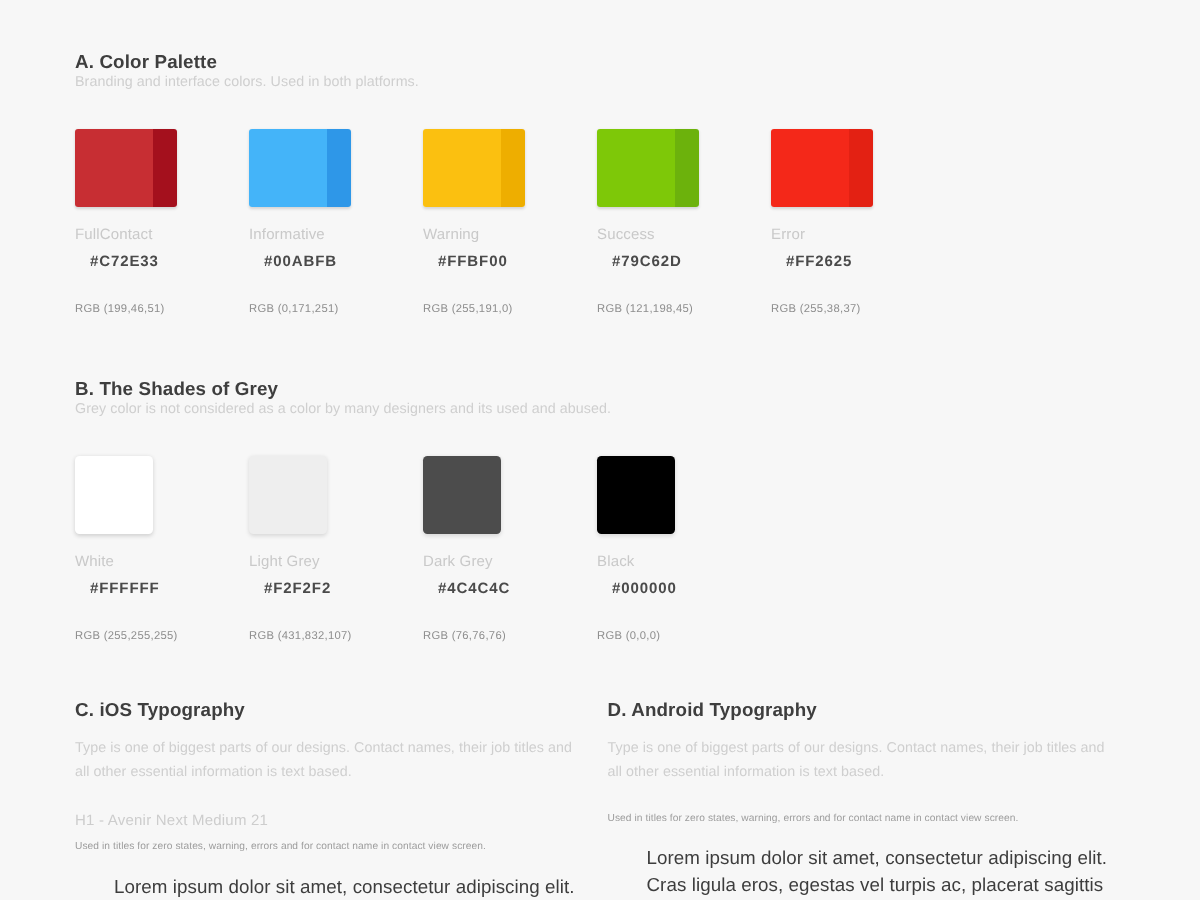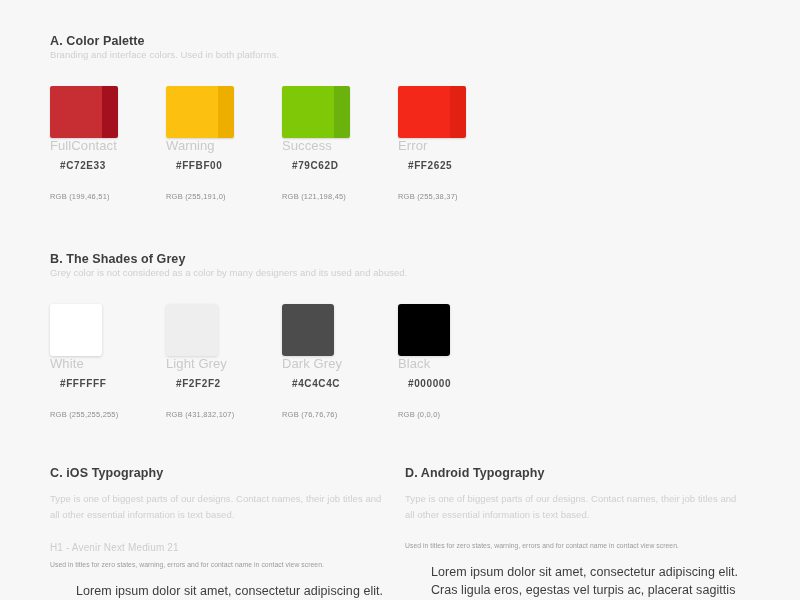--- a/index.html
+++ b/index.html
@@ -53,22 +53,22 @@
   .swatch .light { flex:1 1 auto; }
   .swatch .dark  { flex:0 0 16px; }
 
   .swatch.square {
     width:52px; height:52px;
     border-radius:3px;
     box-shadow:0 1px 3px rgba(0,0,0,0.13);
   }
 
   .sw-name {
-    margin-top:0;
-    font-size:13px;
+    margin-top:13px;
+    font-size:10px;
     color:#c9c9c9;
     letter-spacing:0.1px;
   }
   .sw-hex {
     margin-top:7px;
     font-size:10px;
     font-weight:bold;
     color:#4a4a4a;
     letter-spacing:0.6px;
     margin-left:10px;
@@ -133,20 +133,29 @@
           <div class="swatch">
             <div class="light" style="background: rgb(199, 46, 51);"></div>
             <div class="dark" style="background: rgb(164, 16, 29);"></div>
           </div>
           <div class="sw-name">FullContact</div>
           <div class="sw-hex">#C72E33</div>
           <div class="sw-rgb">RGB (199,46,51)</div>
         </div>
         <div class="swatch-cell">
           <div class="swatch">
+            <div class="light" style="background: rgb(68, 180, 249);"></div>
+            <div class="dark" style="background: rgb(46, 151, 232);"></div>
+          </div>
+          <div class="sw-name">Informative</div>
+          <div class="sw-hex">#00ABFB</div>
+          <div class="sw-rgb">RGB (0,171,251)</div>
+        </div>
+        <div class="swatch-cell">
+          <div class="swatch">
             <div class="light" style="background: rgb(251, 192, 16);"></div>
             <div class="dark" style="background: rgb(238, 174, 0);"></div>
           </div>
           <div class="sw-name">Warning</div>
           <div class="sw-hex">#FFBF00</div>
           <div class="sw-rgb">RGB (255,191,0)</div>
         </div>
         <div class="swatch-cell">
           <div class="swatch">
             <div class="light" style="background: rgb(126, 200, 8);"></div>

